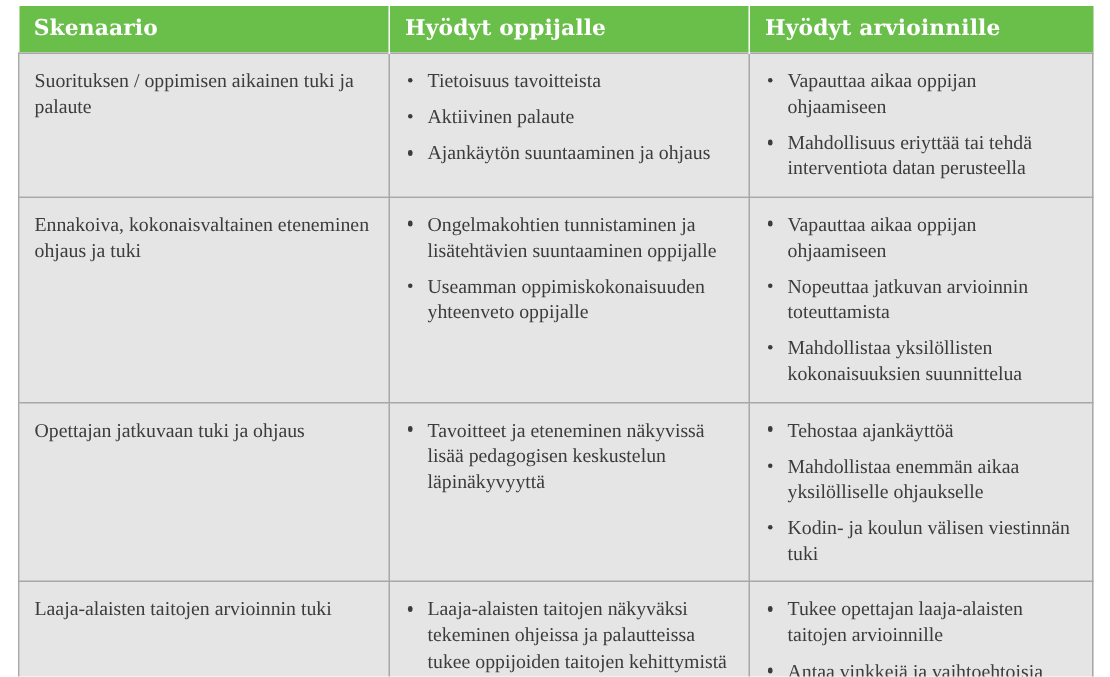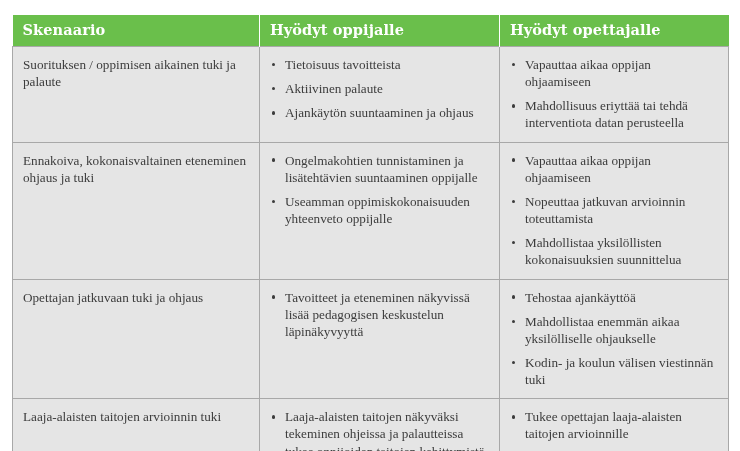--- a/index.html
+++ b/index.html
@@ -12,21 +12,21 @@
     height: 451px;
     overflow: hidden;
     font-family: "Liberation Serif", "DejaVu Serif", serif;
     color: #3c3c3c;
   }
 
   .page {
     width: 740px;
     height: 451px;
     box-sizing: border-box;
-    padding: 15px 12px 6px 12px;
+    padding: 4px 12px 6px 12px;
     background: #ffffff;
   }
 
   .table {
     width: 716px;
     border-collapse: collapse;
     table-layout: fixed;
   }
 
   
@@ -106,21 +106,21 @@
   <table class="table">
     <colgroup>
       <col class="c1">
       <col class="c2">
       <col class="c3">
     </colgroup>
     <thead>
       <tr class="thead-row">
         <th>Skenaario</th>
         <th>Hyödyt oppijalle</th>
-        <th>Hyödyt opettajalle</th>
+        <th>Hyödyt arvioinnille</th>
       </tr>
     </thead>
     <tbody>
 
       <tr>
         <td class="col-scenario">
           <span class="cell-text">Suorituksen / oppimisen aikainen tuki ja palaute</span>
         </td>
         <td>
           <ul class="bullets">

